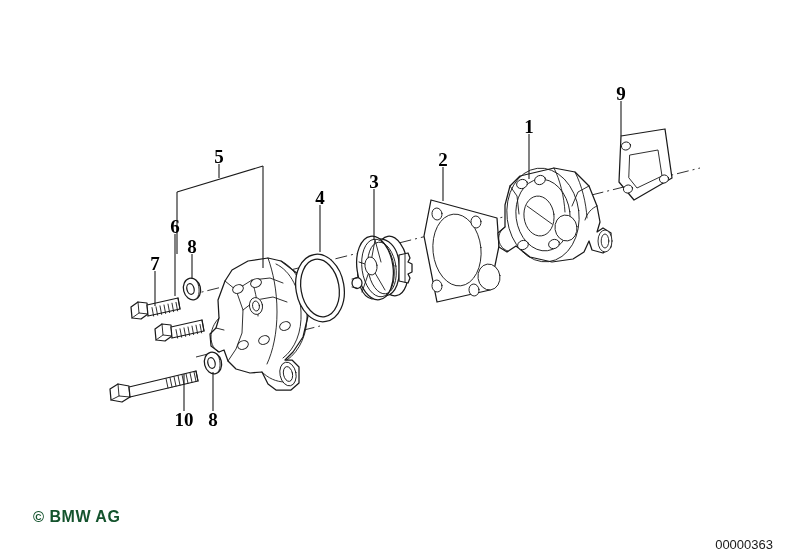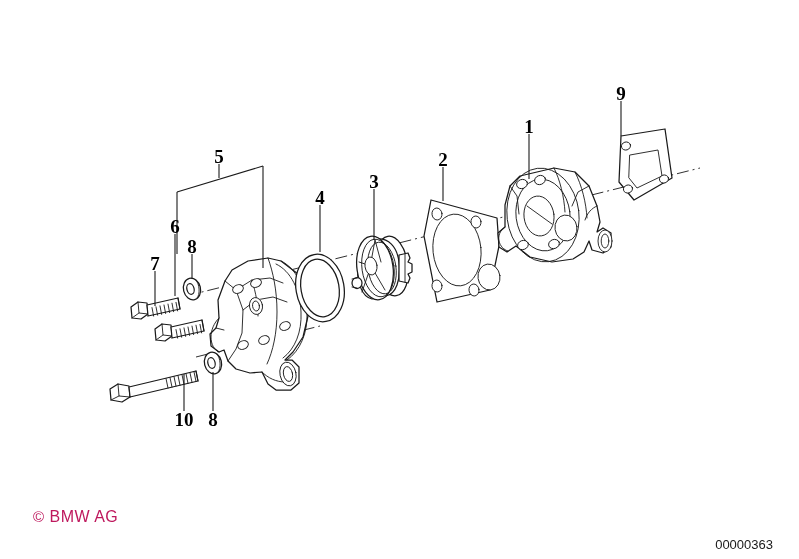--- a/index.html
+++ b/index.html
@@ -23,23 +23,23 @@
     top: 0;
     width: 799px;
     height: 559px;
   }
   .copyright {
     position: absolute;
     left: 33px;
     top: 508px;
     font-family: "Liberation Sans", sans-serif;
     font-size: 16px;
-    font-weight: normal;
+    font-weight: bold;
     letter-spacing: 0.5px;
-    color: #be185d;
+    color: #14532d;
     white-space: nowrap;
   }
   .copyright .mark {
     font-size: 15px;
   }
   .diagram-id {
     position: absolute;
     right: 26px;
     top: 537px;
     font-family: "Liberation Sans", sans-serif;

